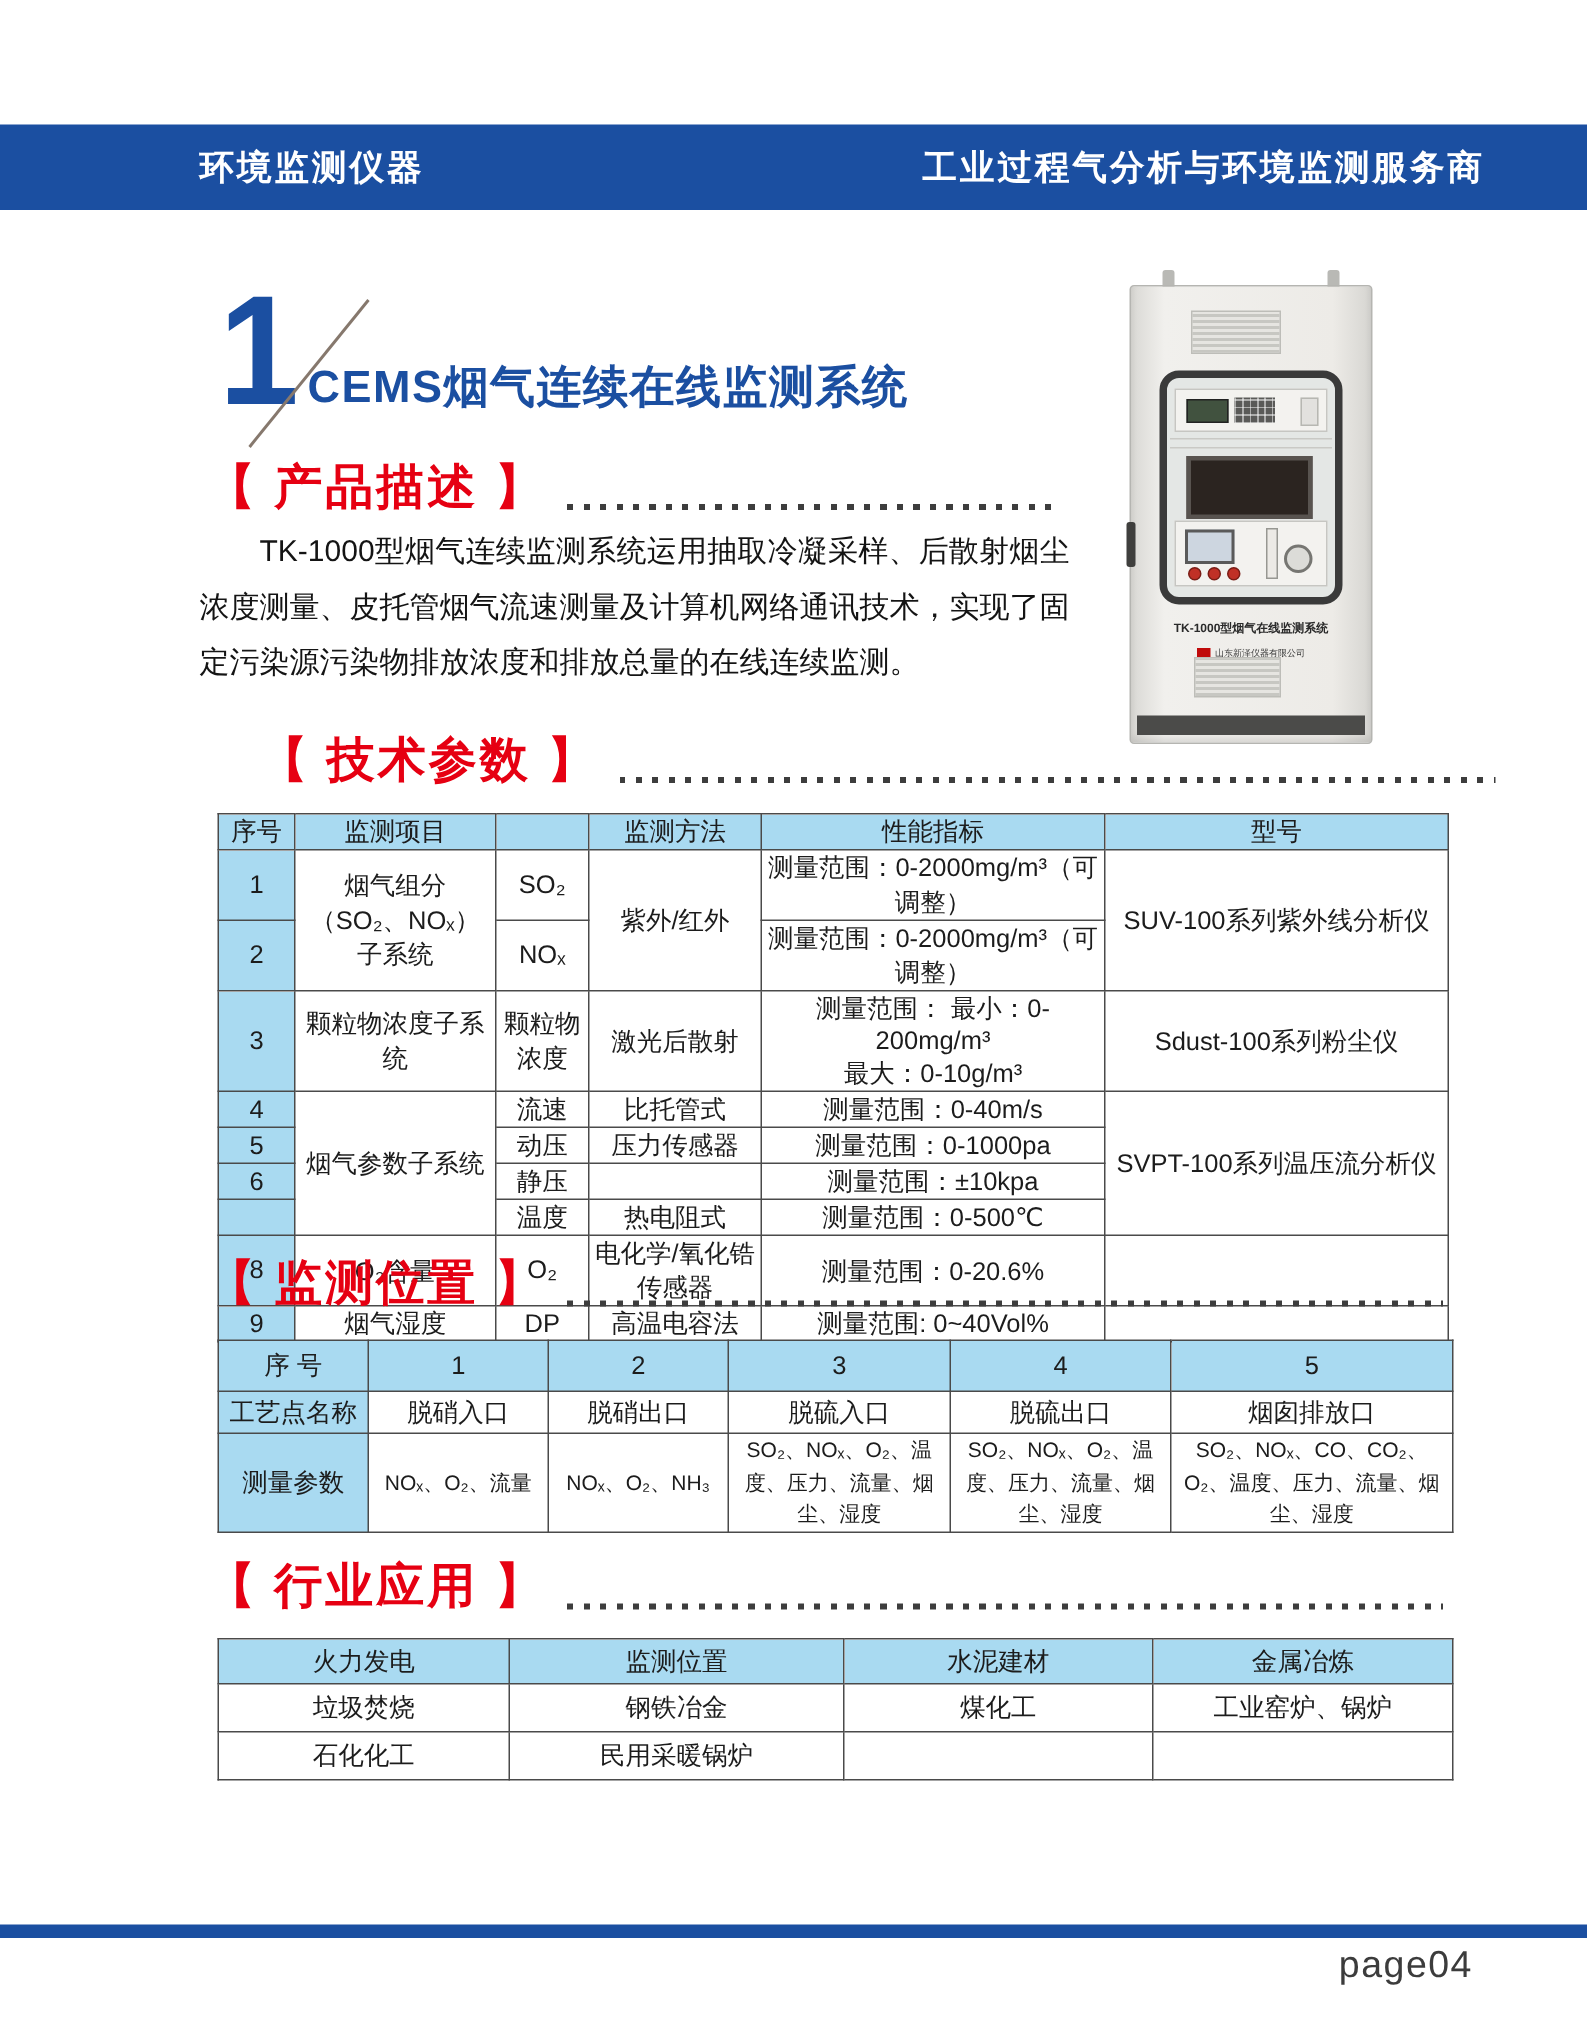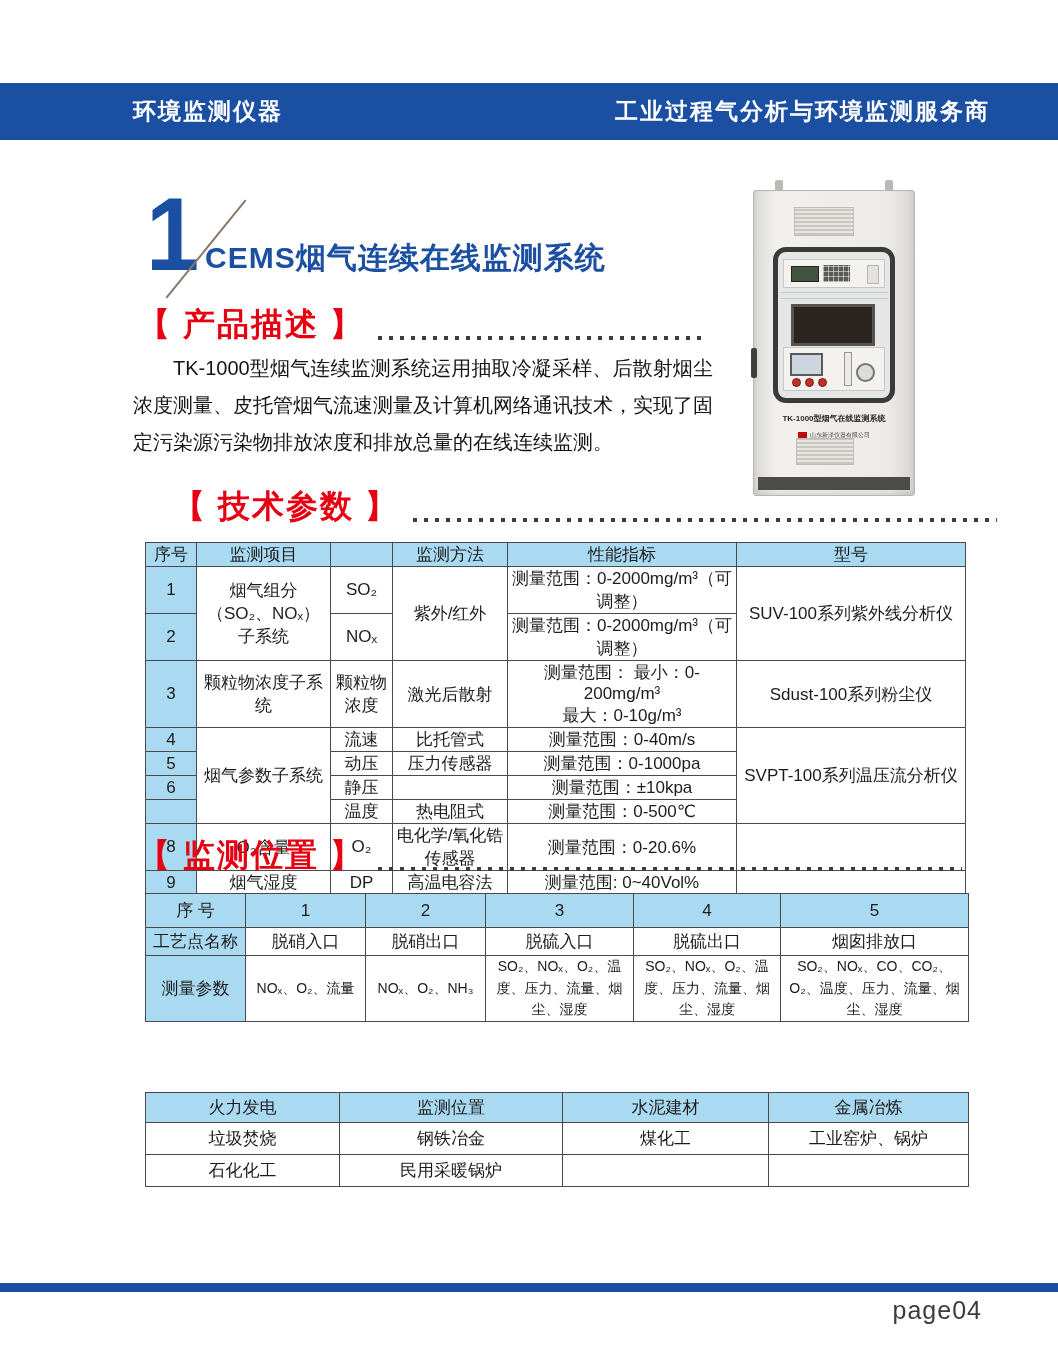--- a/index.html
+++ b/index.html
@@ -264,20 +264,24 @@
       <td class="blue">测量参数</td>
       <td class="pp">NOₓ、O₂、流量</td>
       <td class="pp">NOₓ、O₂、NH₃</td>
       <td class="pp">SO₂、NOₓ、O₂、温度、压力、流量、烟尘、湿度</td>
       <td class="pp">SO₂、NOₓ、O₂、温度、压力、流量、烟尘、湿度</td>
       <td class="pp">SO₂、NOₓ、CO、CO₂、O₂、温度、压力、流量、烟尘、湿度</td>
     </tr>
   </tbody>
     </table>
 
+  <div class="sec sec-app">
+    <span class="st">【 行业应用 】</span>
+    <span class="dots"></span>
+  </div>
 
   <table class="ttable app">
     <colgroup>
         <col style="width:194px">
         <col style="width:223px">
         <col style="width:206px">
         <col style="width:200px">
       </colgroup>
     <tbody>
         <tr style="height:30px">

